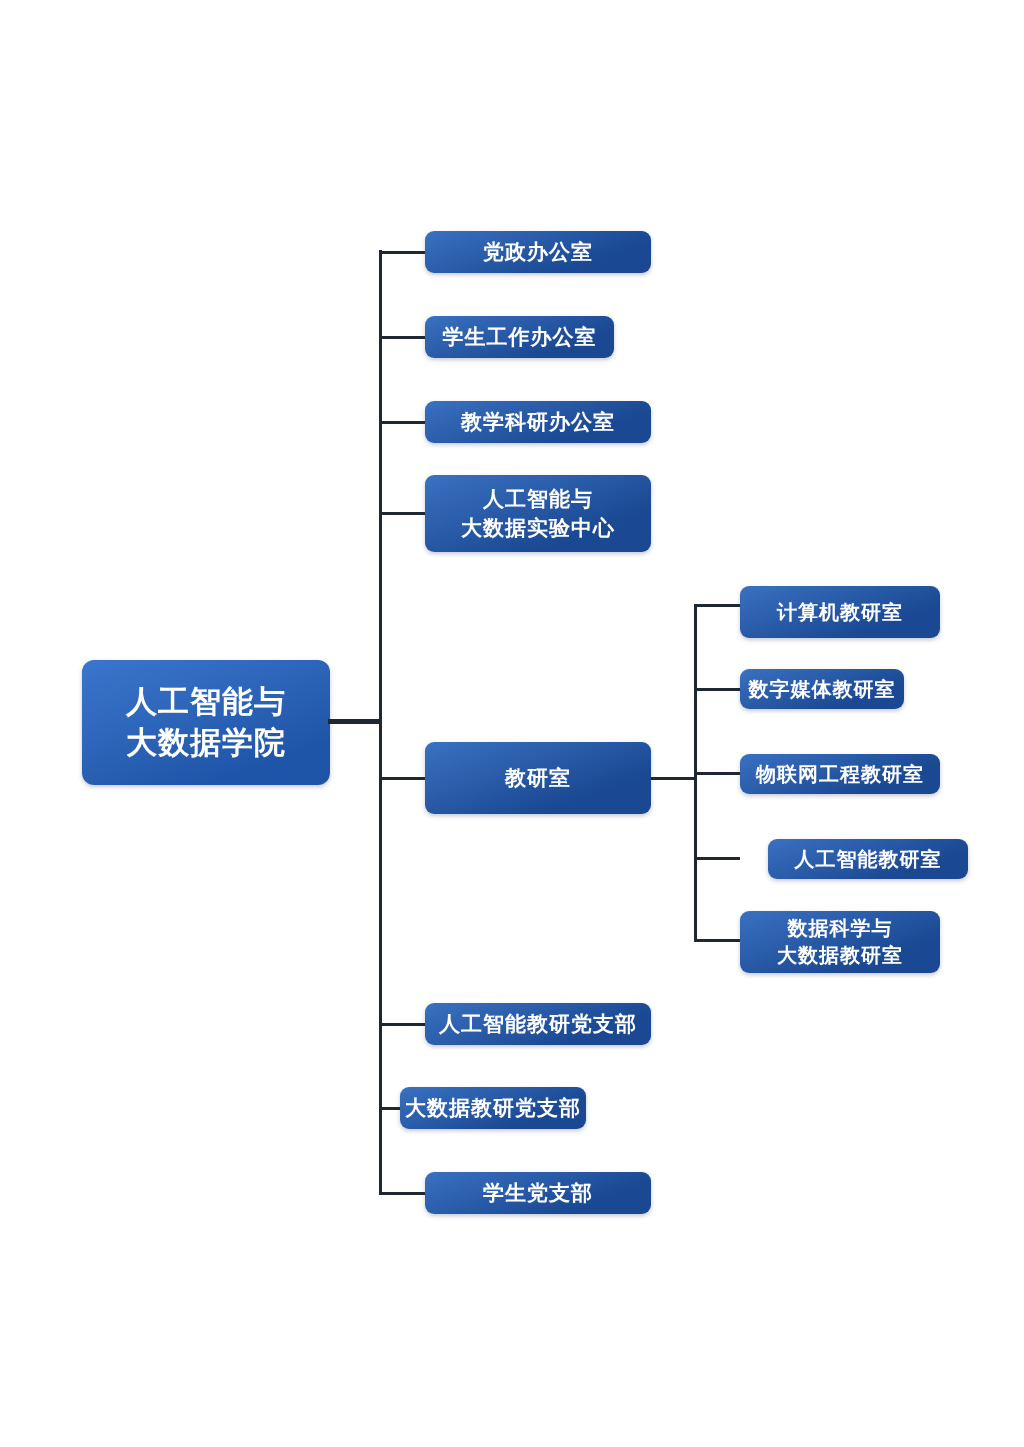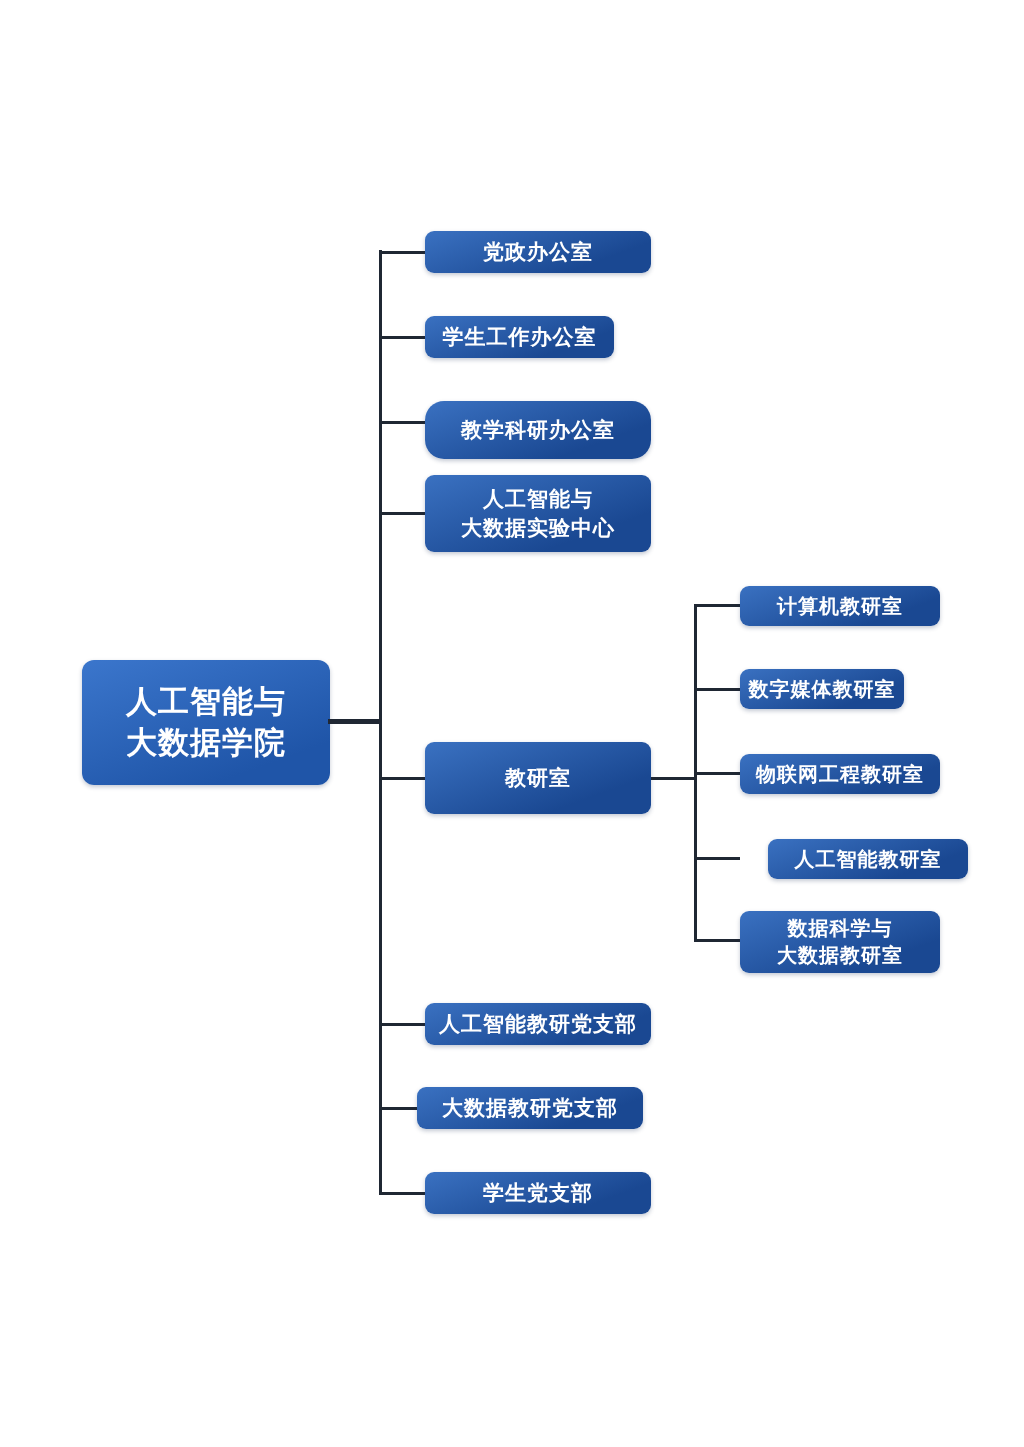--- a/index.html
+++ b/index.html
@@ -74,38 +74,38 @@
   <div class="connector" style="left:380px; top:336px; width:45px; height:3px;"></div>
   <div class="connector" style="left:380px; top:421px; width:45px; height:3px;"></div>
   <div class="connector" style="left:380px; top:512px; width:45px; height:3px;"></div>
   <div class="connector" style="left:380px; top:777px; width:45px; height:3px;"></div>
   <div class="connector" style="left:380px; top:1023px; width:45px; height:3px;"></div>
   <div class="connector" style="left:380px; top:1107px; width:45px; height:3px;"></div>
   <div class="connector" style="left:380px; top:1192px; width:45px; height:3px;"></div>
 
   <div class="node node-l1" style="left:425px; top:231px; width:226px; height:42px;">党政办公室</div>
   <div class="node node-l1" style="left:425px; top:316px; width:189px; height:42px;">学生工作办公室</div>
-  <div class="node node-l1" style="left:425px; top:401px; width:226px; height:58px;border-radius:19px;">教学科研办公室</div>
+  <div class="node node-l1" style="left:425px; top:401px; width:226px; height:42px;">教学科研办公室</div>
   <div class="node node-l1" style="left:425px; top:475px; width:226px; height:77px;">人工智能与
 大数据实验中心</div>
   <div class="node node-l1" style="left:425px; top:742px; width:226px; height:72px;">教研室</div>
   <div class="node node-l1" style="left:425px; top:1003px; width:226px; height:42px;">人工智能教研党支部</div>
-  <div class="node node-l1" style="left:417px; top:1087px; width:226px; height:42px;">大数据教研党支部</div>
+  <div class="node node-l1" style="left:400px; top:1087px; width:186px; height:42px;">大数据教研党支部</div>
   <div class="node node-l1" style="left:425px; top:1172px; width:226px; height:42px;">学生党支部</div>
 
   <div class="connector" style="left:651px; top:777px; width:44px; height:3px;"></div>
 
   <div class="connector" style="left:694px; top:604px; width:3px; height:338px;"></div>
 
   <div class="connector" style="left:695px; top:604px; width:45px; height:3px;"></div>
   <div class="connector" style="left:695px; top:688px; width:45px; height:3px;"></div>
   <div class="connector" style="left:695px; top:772px; width:45px; height:3px;"></div>
   <div class="connector" style="left:695px; top:857px; width:45px; height:3px;"></div>
   <div class="connector" style="left:695px; top:939px; width:45px; height:3px;"></div>
 
-  <div class="node node-l2" style="left:740px; top:586px; width:200px; height:40px;text-align:right;">计算机教研室</div>
+  <div class="node node-l2" style="left:740px; top:586px; width:200px; height:52px;text-align:right;">计算机教研室</div>
   <div class="node node-l2" style="left:740px; top:669px; width:164px; height:40px;">数字媒体教研室</div>
   <div class="node node-l2" style="left:740px; top:754px; width:200px; height:40px;">物联网工程教研室</div>
   <div class="node node-l2" style="left:740px; top:839px; width:200px; height:40px;margin-left:28px;">人工智能教研室</div>
   <div class="node node-l2" style="left:740px; top:911px; width:200px; height:62px;">数据科学与
 大数据教研室</div>
 
 </div>
 
 </body></html>

